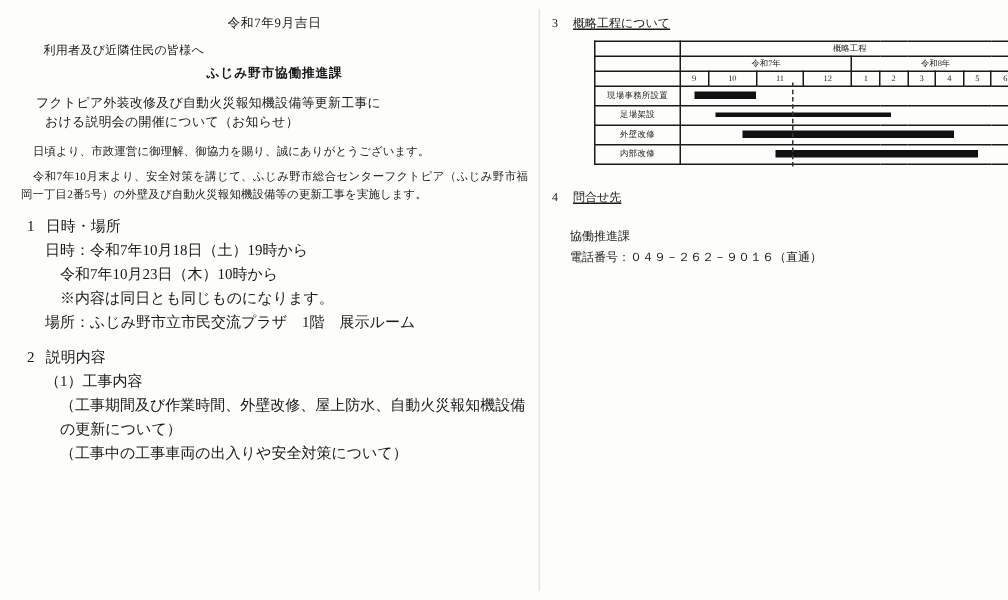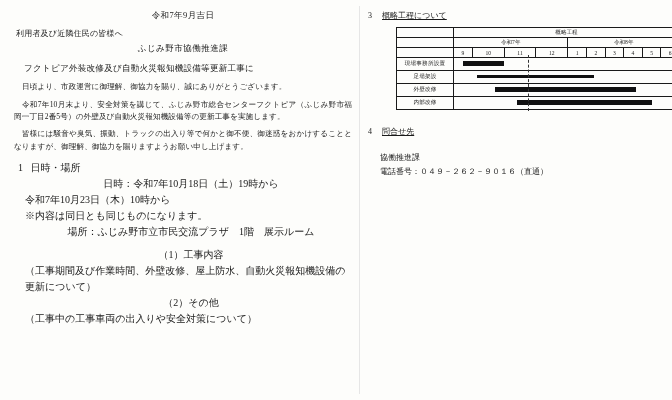--- a/index.html
+++ b/index.html
@@ -9,29 +9,29 @@
     font-family:"Liberation Serif", serif;
     color:#1a1a1a;
     overflow:hidden;
   }
   .page{position:relative;width:672px;height:400px;box-sizing:border-box;}
   .left{position:absolute;left:0;top:0;width:362px;height:400px;padding:8px 10px 0 14px;box-sizing:border-box;}
   .right{position:absolute;left:362px;top:0;width:310px;height:400px;padding:8px 8px 0 6px;box-sizing:border-box;}
   .vrule{position:absolute;left:359px;top:6px;width:1px;height:388px;background:#e6e6e6;}
 
   .date-line{text-align:center;font-size:8.5px;letter-spacing:.4px;margin:2px 0 6px 0;}
-  .addressee{font-size:8px;margin:0 0 4px 2px;letter-spacing:.2px;}
-  .issuer{text-align:center;font-size:8.5px;letter-spacing:.5px;margin:0 0 8px 0;}
+  .addressee{font-size:8px;margin:0 0 4px 15px;letter-spacing:.2px;}
+  .issuer{text-align:center;font-size:8.5px;letter-spacing:.5px;margin:0 0 8px 0;font-weight:bold;}
   .title{font-size:8.6px;line-height:1.55;letter-spacing:.2px;margin:0 0 2px 10px;font-family:Liberation Mono, monospace;}
   .title .l2{display:block;margin-left:6px;}
   .para{font-size:7.6px;line-height:1.62;letter-spacing:.1px;text-align:justify;margin:5px 0 0 0;text-indent:8px;}
   .sec{font-size:10px;line-height:1.6;margin-top:7px;}
   .sec .hd{display:block;margin-left:4px;}
-  .sec .it{display:block;margin-left:16px;text-align:center;}
-  .sec .it2{display:block;margin-left:11px;}
+  .sec .it{display:block;margin-left:16px;}
+  .sec .it2{display:block;margin-left:26px;}
   .rhead{font-size:8px;margin:2px 0 6px 0;text-decoration:underline;}
   .rhead .n{display:inline-block;width:14px;}
   .gantt{margin-left:14px;width:284px;border:1px solid #1a1a1a;border-collapse:collapse;font-size:5.6px;}
   .gantt td,.gantt th{border:1px solid #1a1a1a;padding:0;text-align:center;vertical-align:middle;font-weight:normal;}
   .lblcol{width:56px;font-size:5.6px;padding:1px 2px;text-align:center;letter-spacing:.2px;}
   .hrow td{height:9px;}
   .brow td{height:12px;position:relative;}
   .cellwrap{position:relative;height:12px;}
   .bar{position:absolute;top:3px;height:5px;background:#111;}
   .bar.thin{height:3px;top:4px;}
@@ -47,41 +47,44 @@
 <div class="page">
   <div class="vrule"></div>
 
   <div class="left">
     <div class="date-line">令和7年9月吉日</div>
     <div class="addressee">利用者及び近隣住民の皆様へ</div>
     <div class="issuer">ふじみ野市協働推進課</div>
 
     <div class="title">
       <span>フクトピア外装改修及び自動火災報知機設備等更新工事に</span>
+      <span class="l2">おける説明会の開催について（お知らせ）</span>
     </div>
 
     <div class="para">日頃より、市政運営に御理解、御協力を賜り、誠にありがとうございます。</div>
     <div class="para">令和7年10月末より、安全対策を講じて、ふじみ野市総合センターフクトピア（ふじみ野市福岡一丁目2番5号）の外壁及び自動火災報知機設備等の更新工事を実施します。</div>
-    <div class="para">皆様には騒音や臭気、振動、トラックの出入り等で何かと御不便、御迷惑をおかけすることとなりますが、御理解、御協力を賜りますようお願い申し上げます。</div>
 
     <div class="sec">
       <span class="hd">
         <span>1</span>
         &nbsp;&nbsp;<span>日時・場所</span>
       </span>
       <span class="it">日時：令和7年10月18日（土）19時から</span>
       <span class="it2">令和7年10月23日（木）10時から</span>
       <span class="it2">※内容は同日とも同じものになります。</span>
       <span class="it">場所：ふじみ野市立市民交流プラザ　1階　展示ルーム</span>
     </div>
 
     <div class="sec">
+      <span class="hd">
+        <span>2</span>
+        &nbsp;&nbsp;<span>説明内容</span>
+      </span>
       <span class="it">（1）工事内容</span>
       <span class="it2">（工事期間及び作業時間、外壁改修、屋上防水、自動火災報知機設備の更新について）</span>
-      <span class="it">（2）その他</span>
       <span class="it2">（工事中の工事車両の出入りや安全対策について）</span>
     </div>
   </div>
 
   <div class="right">
     <div class="rhead">
       <span class="n">3</span><span>概略工程について</span>
     </div>
 
     <div class="ganttwrap">

